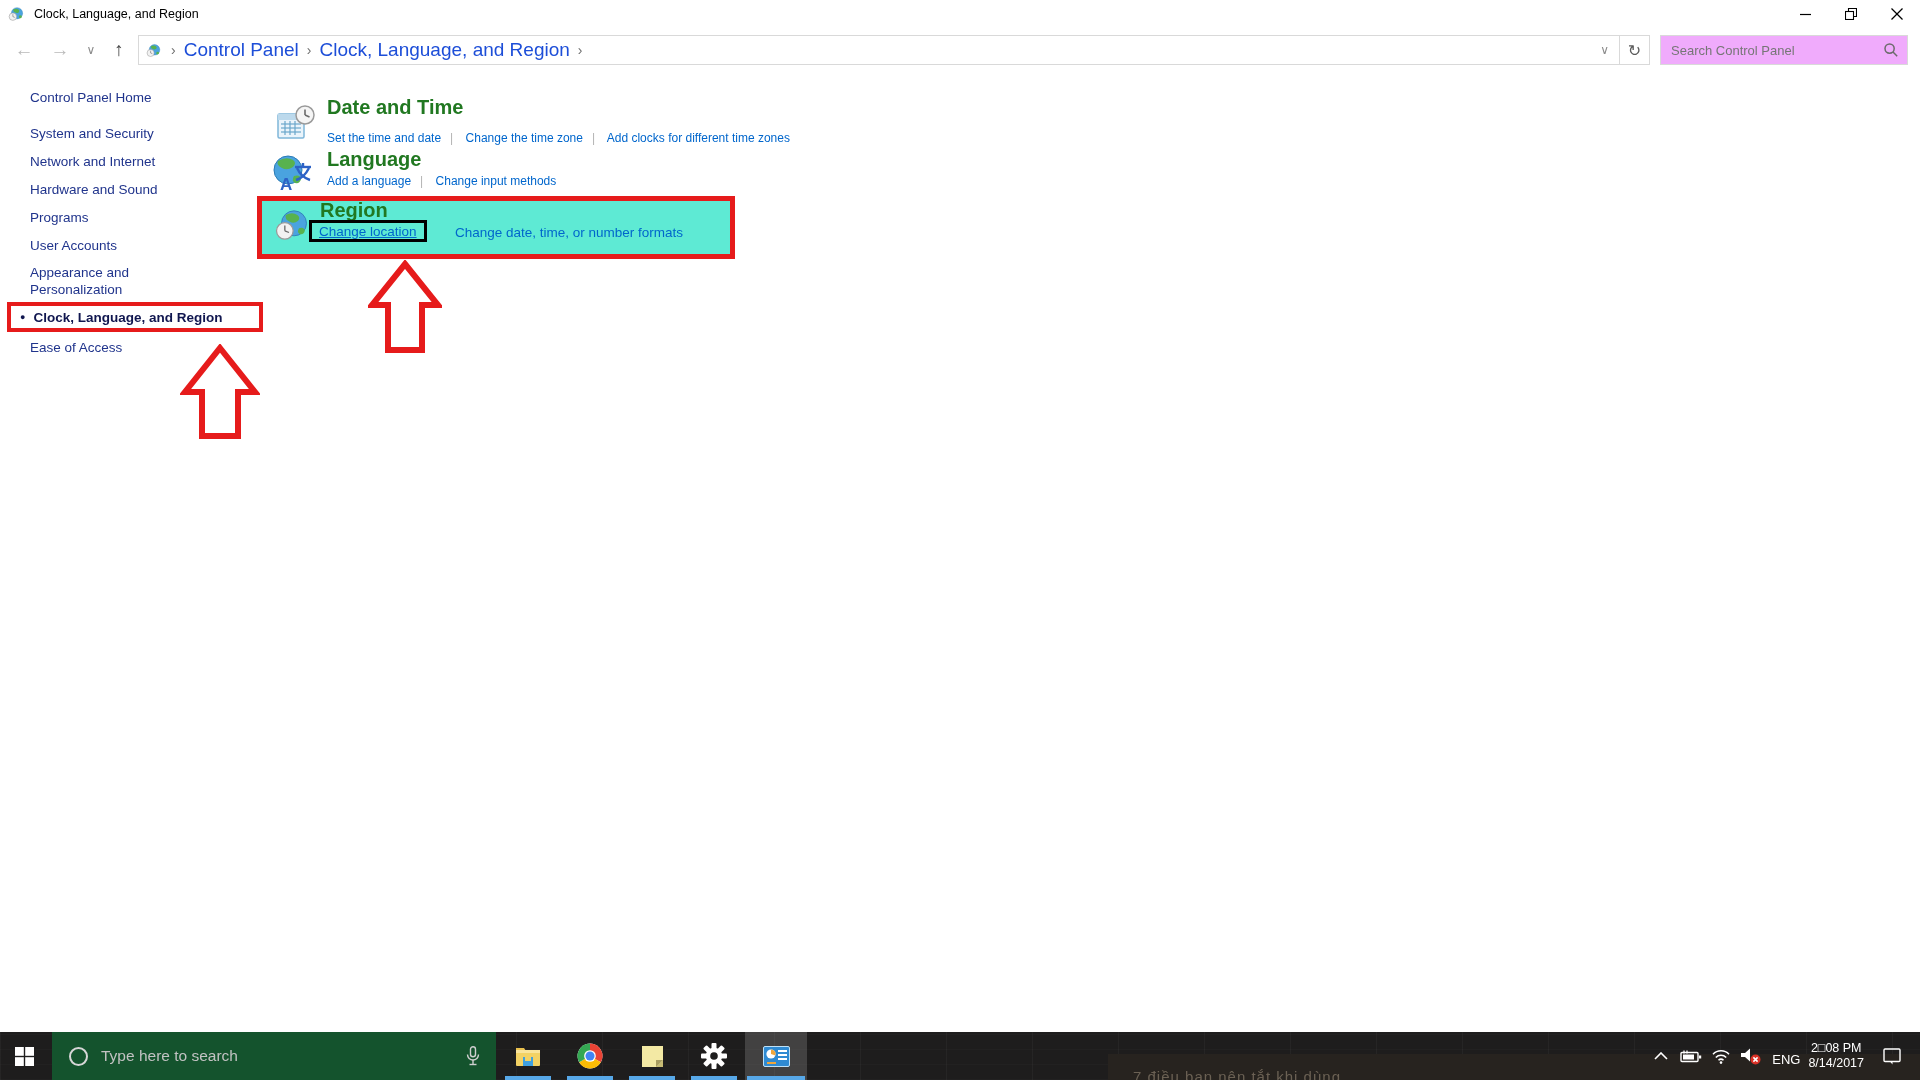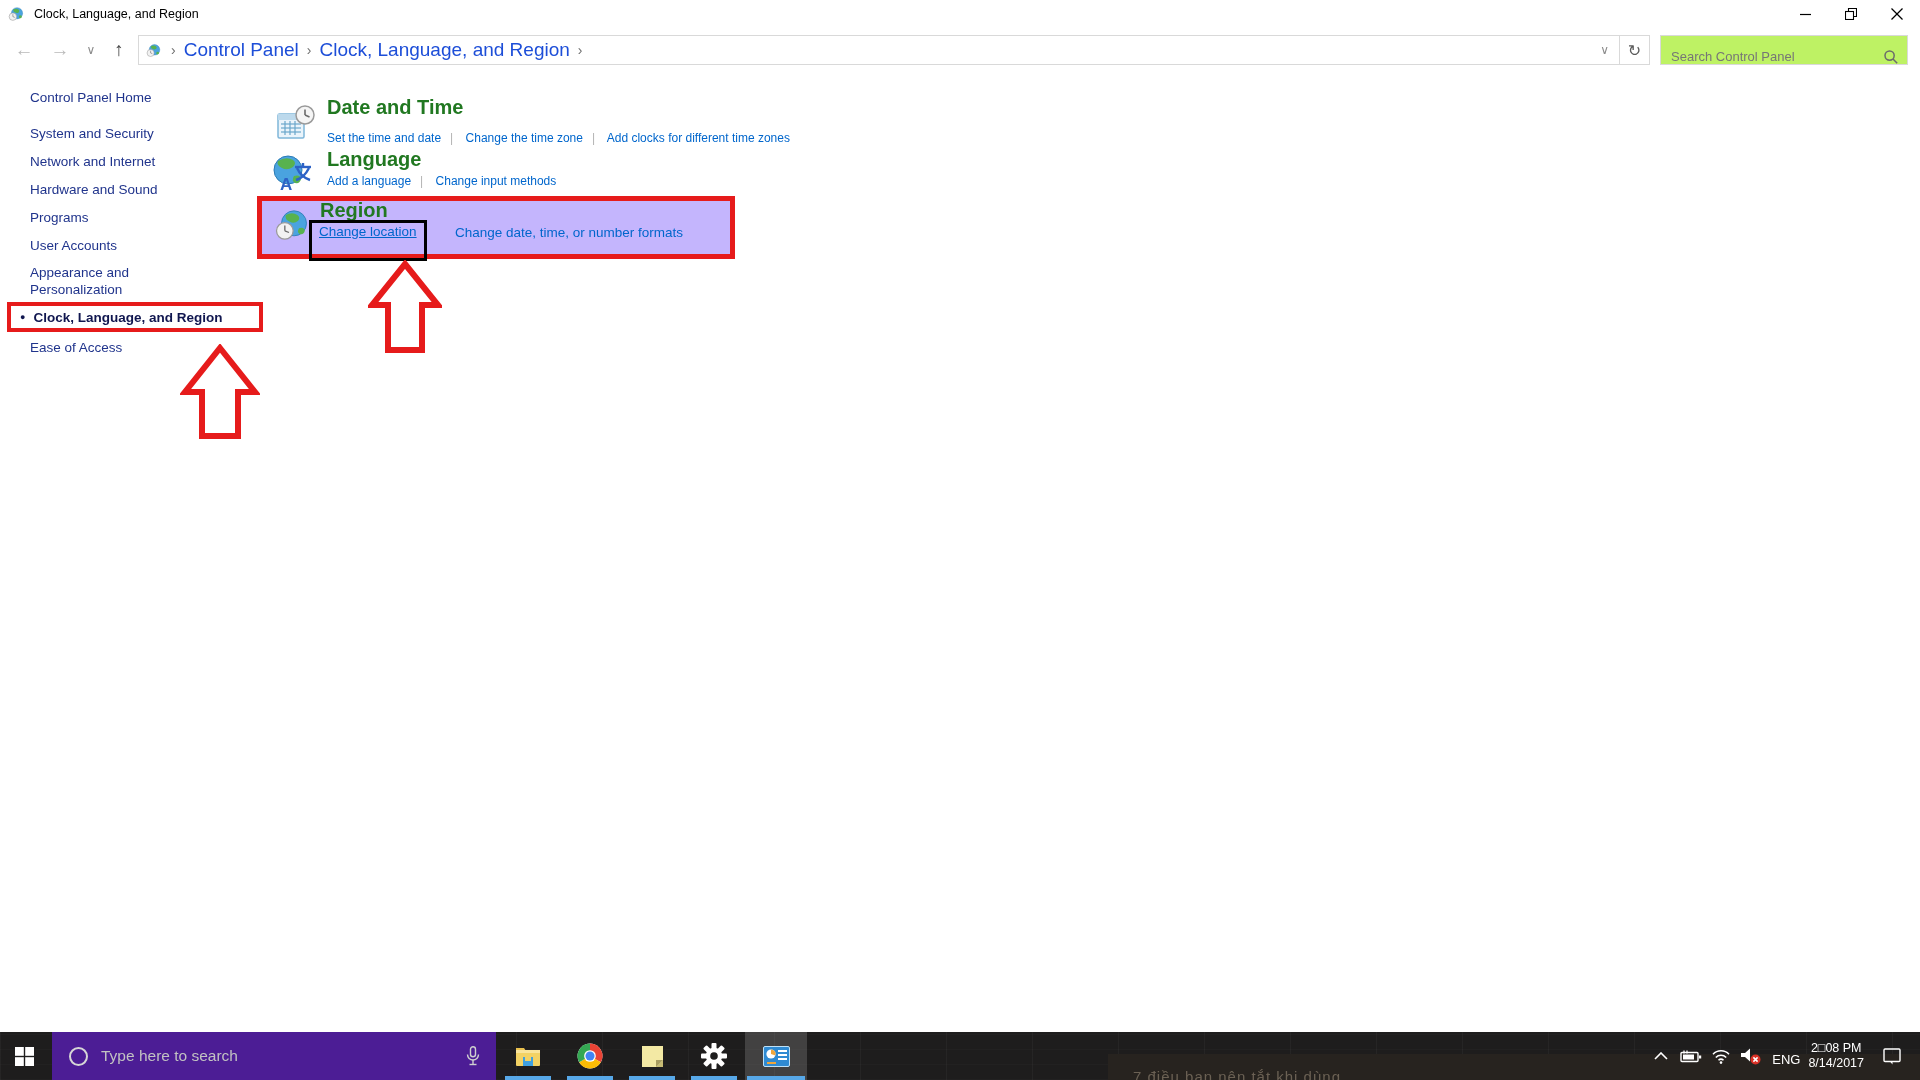--- a/index.html
+++ b/index.html
@@ -21,21 +21,21 @@
   .g-back   { left:8px;  width:32px; color:#b9b9b9; }
   .g-fwd    { left:44px; width:32px; color:#b9b9b9; }
   .g-chev   { left:80px; width:22px; color:#8b8b8b; font-size:12px; }
   .g-up     { left:104px;width:30px; color:#4a4a4a; }
   .addressbar { position:absolute; left:138px; top:7px; width:1482px; height:30px; border:1px solid #d9d9d9; background:#fff; display:flex; align-items:center; }
   .addressbar .bc-icon { margin-left:7px; width:17px; height:17px; flex:0 0 auto; }
   .crumb-sep { color:#6e6e6e; font-size:14px; margin:0 8px; }
   .crumb { color:#1d4ed8; font-size:19px; white-space:nowrap; }
   .addr-chev { margin-left:auto; margin-right:10px; color:#8b8b8b; font-size:12px; }
   .refreshbox { position:absolute; left:1620px; top:7px; width:30px; height:30px; border:1px solid #d9d9d9; border-left:none; display:flex; align-items:center; justify-content:center; color:#5a5a5a; font-size:16px; background:#fff; }
-  .searchbox { position:absolute; left:1660px; top:7px; width:248px; height:30px; border:1px solid #d9d9d9; background:#bef264; display:flex; align-items:flex-end; }
+  .searchbox { position:absolute; left:1660px; top:7px; width:248px; height:30px; border:1px solid #d9d9d9; background:#f0abfc; display:flex; align-items:center; }
   .searchbox input { flex:1; border:none; outline:none; font-family:"Liberation Sans",sans-serif; font-size:13px; color:#444; padding:0 6px 0 10px; background:transparent; }
   .searchbox input::placeholder { color:#767676; opacity:1; }
   .searchbox .mag { margin-right:9px; flex:0 0 auto; }
 
   
   .sidebar { position:absolute; left:0; top:72px; width:250px; color:#20348c; font-size:13.5px; }
   .sb-home { margin:16px 0 0 30px; height:20px; line-height:20px; }
   .sb-list { margin-top:12px; }
   .sb-item { margin-left:30px; height:28px; line-height:28px; white-space:nowrap; }
   .sb-item.two-line { height:38px; line-height:17px; padding-top:4px; white-space:normal; width:170px; }
@@ -49,40 +49,40 @@
   .sec-title { position:absolute; font-size:20px; color:#217821;font-weight:bold; }
   .sec-links { position:absolute; font-size:12px; color:#0066cc; white-space:nowrap; }
   .sec-links a { color:#0066cc; text-decoration:none; }
   .lsep { color:#b3b3b3; margin:0 9px; }
   .dt-icon { left:26px; top:32px; }
   .dt-title { left:77px; top:24px; }
   .dt-links { left:77px; top:59px; }
   .lg-icon { left:22px; top:81px; }
   .lg-title { left:77px; top:76px; }
   .lg-links { left:77px; top:102px; }
-  .region-box { position:absolute; left:7px; top:124px; width:478px; height:63px; border:5px solid #e61b1b; background:#c4b5fd; }
+  .region-box { position:absolute; left:7px; top:124px; width:478px; height:63px; border:5px solid #e61b1b; background:#5eead4; }
   .rg-icon { left:12px; top:4px; }
   .rg-title { left:58px; top:-2px; }
-  .rg-link-box { position:absolute; left:47px; top:19px; border:3px solid #000; padding:1px 7px 19px 7px; font-size:13.5px; }
+  .rg-link-box { position:absolute; left:47px; top:19px; border:3px solid #000; padding:1px 7px 0 7px; font-size:13.5px; }
   .rg-link-box a { color:#0066cc; text-decoration:underline; }
   .rg-link2 { position:absolute; left:193px; top:24px; font-size:13.5px; }
   .rg-link2 a { color:#0066cc; text-decoration:none; }
   .arrow-up { position:absolute; }
 
   
   .taskbar { position:absolute; left:0; top:1032px; width:1920px; height:48px; background:#1e1d1d; overflow:hidden; }
   .tb-pattern { position:absolute; inset:0;
       background-image:
         repeating-linear-gradient(90deg, rgba(255,255,255,0.035) 0 1px, transparent 1px 86px),
         repeating-linear-gradient(0deg, rgba(255,255,255,0.02) 0 1px, transparent 1px 15px);
   }
   .video-strip { position:absolute; left:1108px; top:22px; width:812px; height:26px; background:#27231f; }
   .desk-caption { position:absolute; left:1133px; top:36px; font-size:15px; color:#6b6154; white-space:nowrap; letter-spacing:1px; }
   .start-btn { position:absolute; left:0; top:0; width:48px; height:48px; display:flex; align-items:center; justify-content:center; }
-  .tb-search { position:absolute; left:52px; top:0; width:444px; height:48px; background:#4c1d95; display:flex; align-items:center; }
+  .tb-search { position:absolute; left:52px; top:0; width:444px; height:48px; background:#14532d; display:flex; align-items:center; }
   .cortana-ring { margin-left:17px; width:19px; height:19px; border:2.5px solid #d6d6d6; border-radius:50%; flex:0 0 auto; }
   .tb-search-text { margin-left:13px; font-size:15.5px; color:#c2c2c2; flex:1; }
   .tb-mic { margin-right:16px; flex:0 0 auto; }
   .tb-apps { position:absolute; left:497px; top:0; height:48px; display:flex; }
   .tb-app { position:relative; width:62px; height:48px; display:flex; align-items:center; justify-content:center; }
   .tb-app.active { background:rgba(255,255,255,0.16); }
   .tb-app .ind { position:absolute; left:50%; transform:translateX(-50%); bottom:0; height:4px; width:46px; background:#57a8e8; }
   .tb-app.active .ind { width:58px; }
   .tray { position:absolute; right:0; top:0; height:48px; display:flex; align-items:center; }
   .tray-ic { display:flex; align-items:center; justify-content:center; width:30px; height:48px; }

